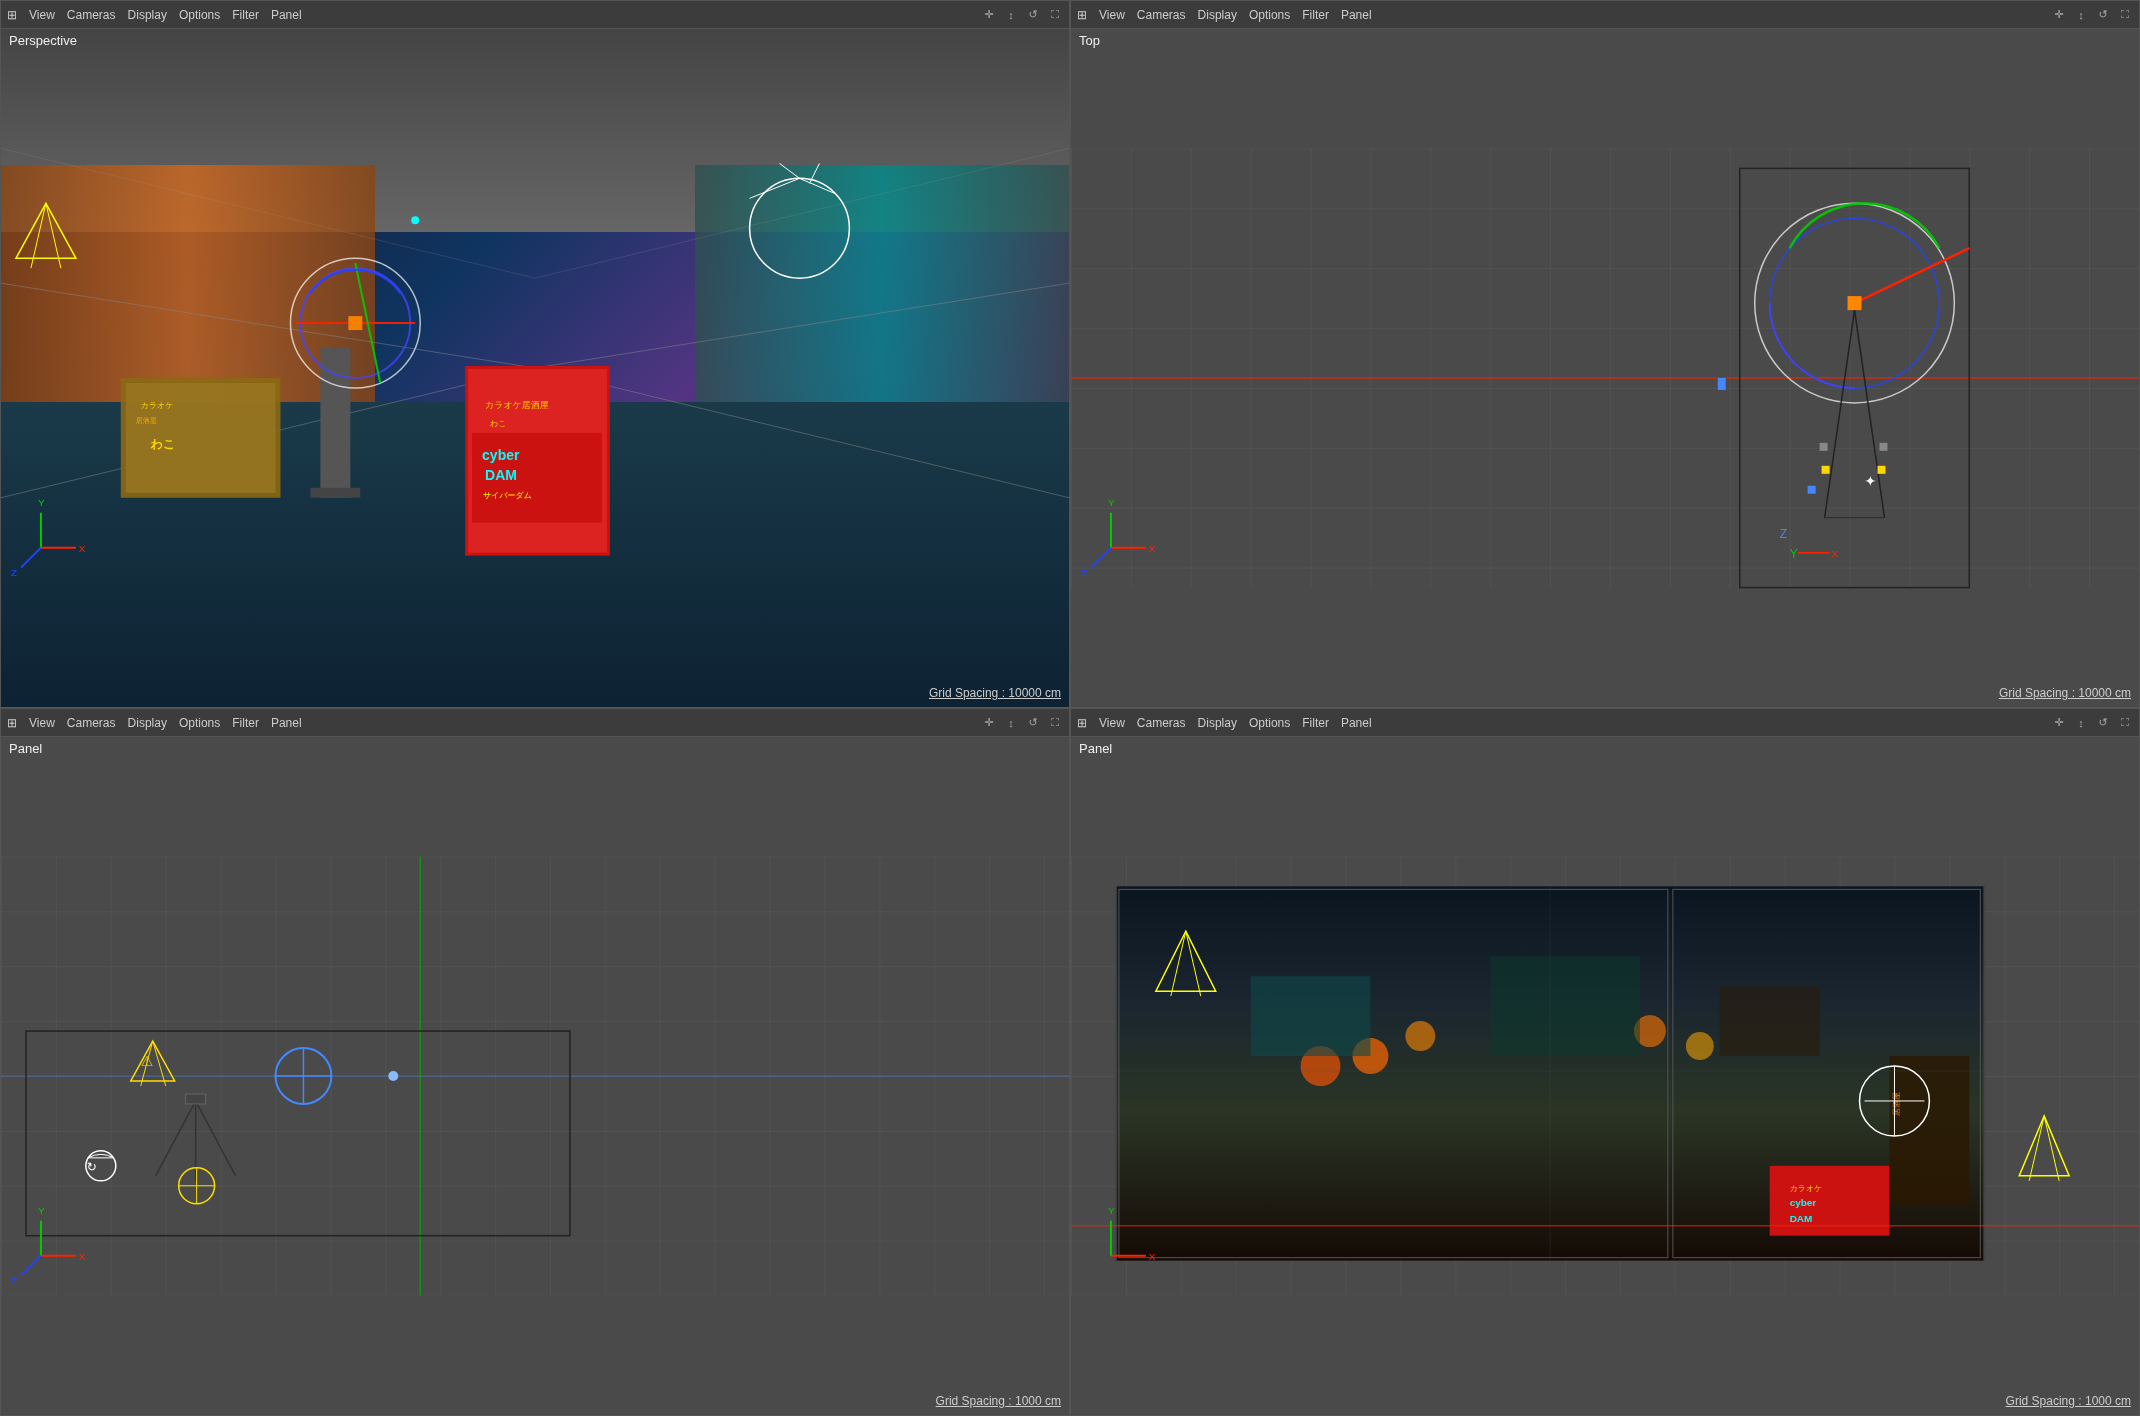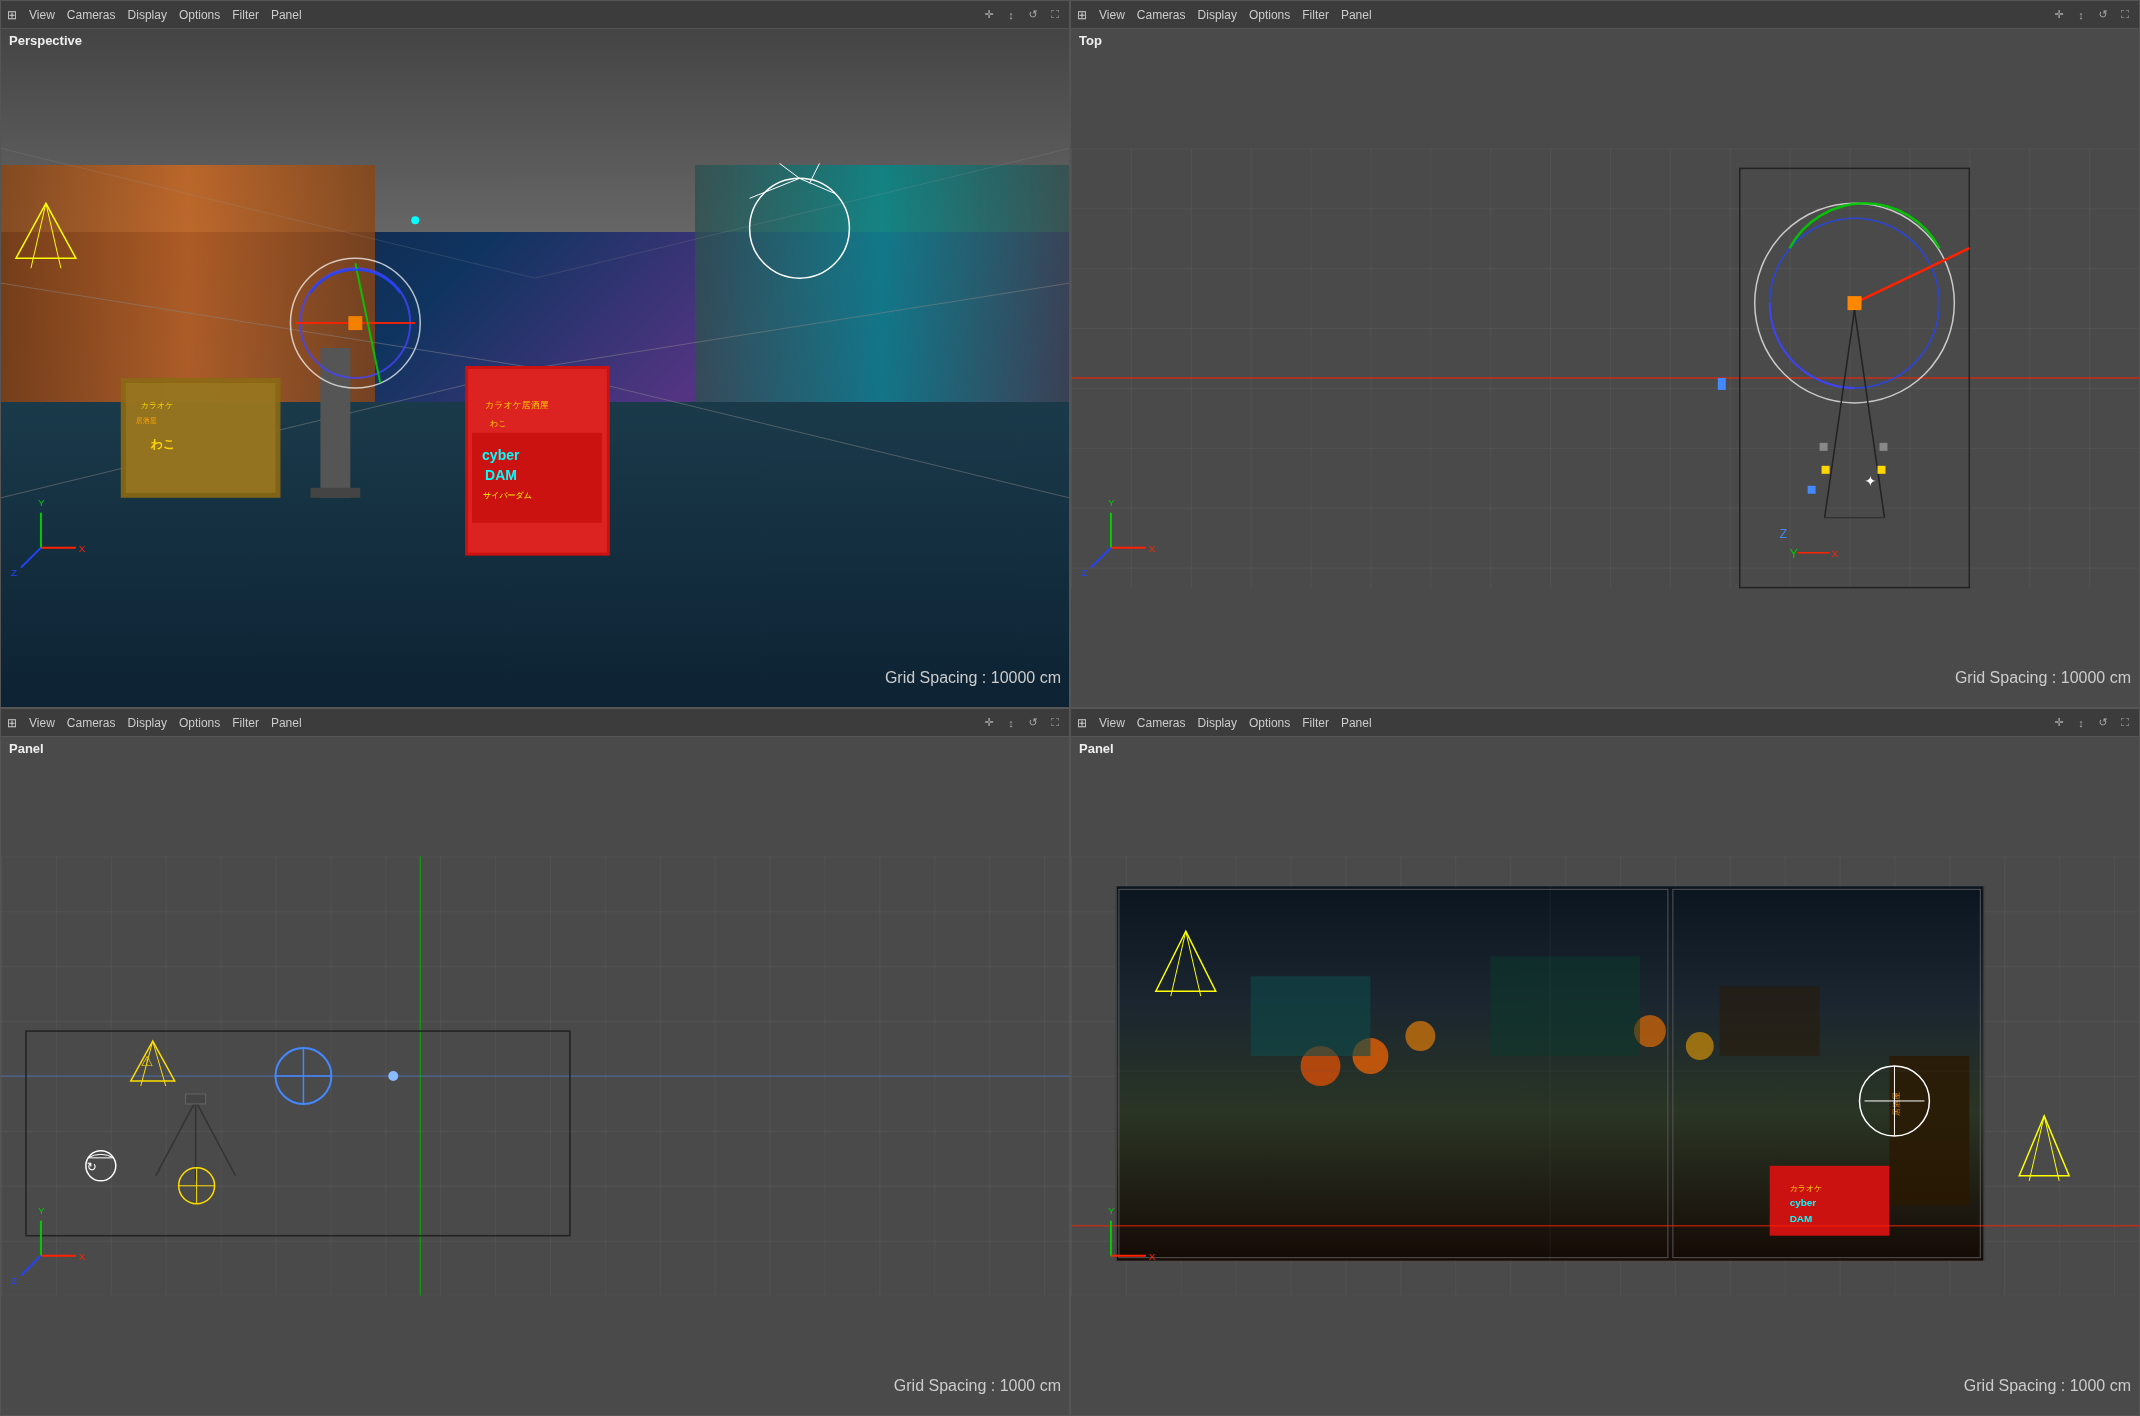--- a/index.html
+++ b/index.html
@@ -65,30 +65,30 @@
     }
 
     .viewport-label {
       position: absolute;
       top: 32px;
       left: 8px;
       font-size: 13px;
       color: #eee;
       z-index: 5;
       pointer-events: none;
-      font-weight: bold;
     }
 
     .grid-spacing-label {
       position: absolute;
-      bottom: 20px;
+      bottom: 7px;
       right: 8px;
-      font-size: 16px;
+      font-size: 12px;
       color: #ccc;
       z-index: 5;
+      text-decoration: underline;
     }
 
     
     .vp-perspective {
       background: #2a2a2a;
     }
 
     .vp-perspective .vp-canvas {
       position: absolute;
       top: 28px;

